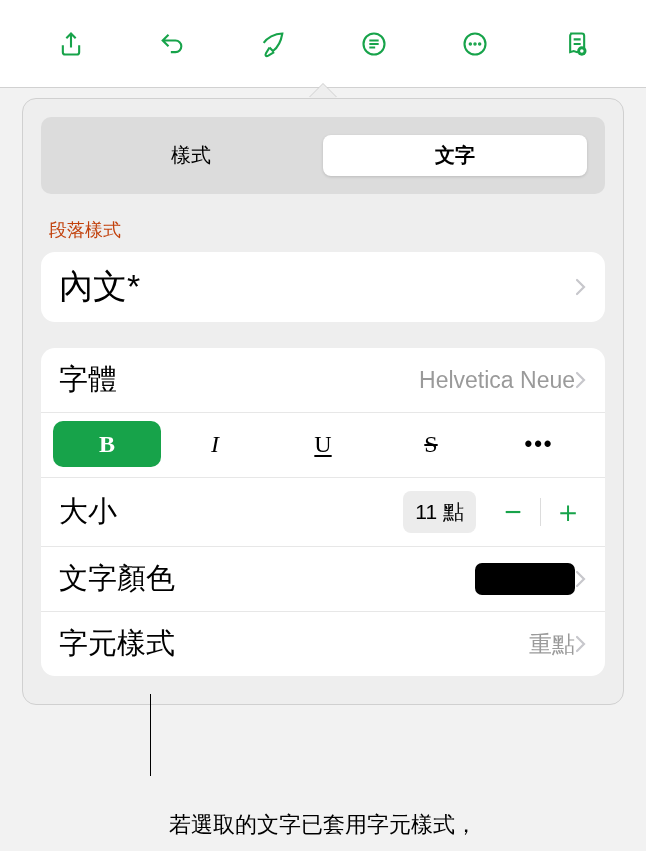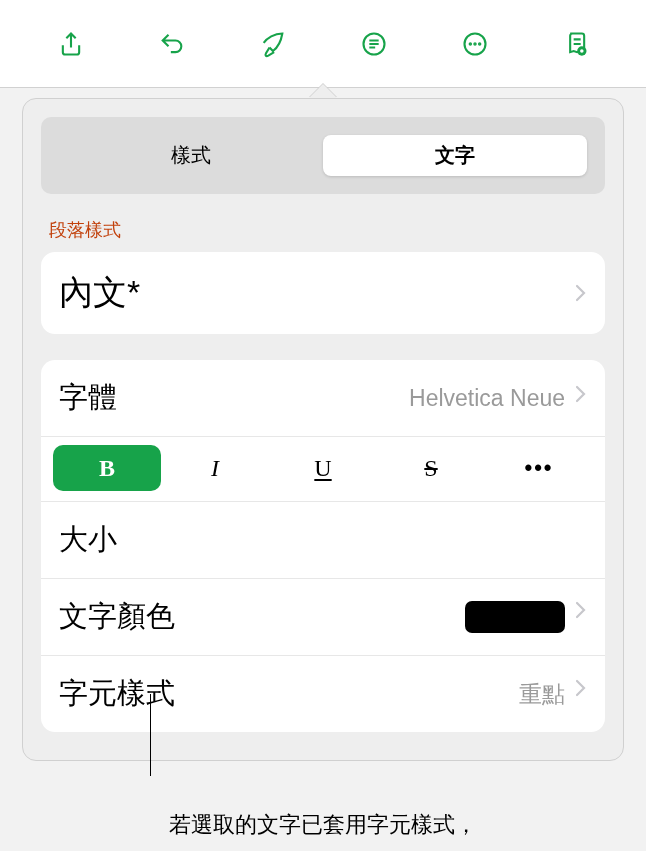--- a/index.html
+++ b/index.html
@@ -92,42 +92,41 @@
     .card {
       background: #ffffff;
       border-radius: 14px;
       margin-bottom: 26px;
       overflow: hidden;
     }
     .row {
       display: flex;
       align-items: center;
       justify-content: space-between;
-      padding: 18px 18px;
+      padding: 12px 18px;
       border-bottom: 1px solid #e7e7e7;
     }
     .row:last-child {
       border-bottom: none;
     }
     .paragraph-style-value {
       font-size: 34px;
       font-weight: 400;
     }
     .row-label {
       font-size: 29px;
       color: #000;
     }
     .row-value {
       font-size: 23px;
       color: #9a9a9a;
     }
     .row-right {
       display: flex;
-      align-items: flex-start;
-      gap: 10px;
+      align-items: center;
     }
     .chevron {
       color: #c7c7cc;
       width: 12px;
       height: 18px;
     }
     .format-btn-row {
       display: flex;
       align-items: center;
       padding: 8px 12px 10px 12px;
@@ -300,20 +299,28 @@
         <div class="fmt-btn">
             <span class="strike-letter">S</span>
           </div>
         <div class="fmt-btn">
             <span class="dots">•••</span>
           </div>
       </div>
 
       <div class="row" style="padding-right:10px;">
         <span class="row-label">大小</span>
+        <div class="row-right">
+          <span class="size-badge">11 點</span>
+          <div class="stepper">
+            <div class="stepper-btn">−</div>
+            <div class="stepper-div"></div>
+            <div class="stepper-btn">＋</div>
+          </div>
+        </div>
       </div>
 
       <div class="row">
         <span class="row-label">文字顏色</span>
         <div class="row-right">
           <div class="color-swatch" style="background:#000000"></div>
           <svg class="chevron" viewBox="0 0 12 18">
               <path d="M2 2l7 7-7 7" stroke="currentColor" stroke-width="2.2" fill="none" stroke-linecap="round"></path>
             </svg>
         </div>

